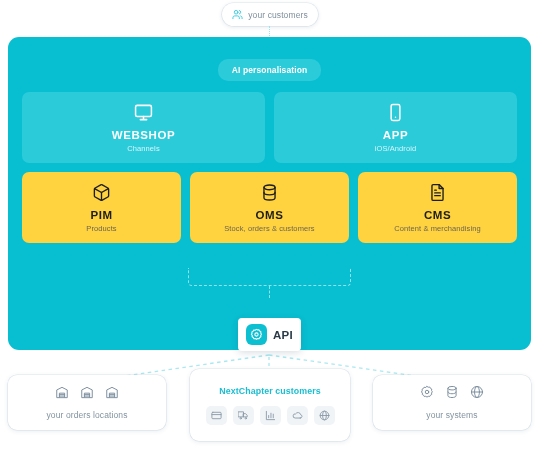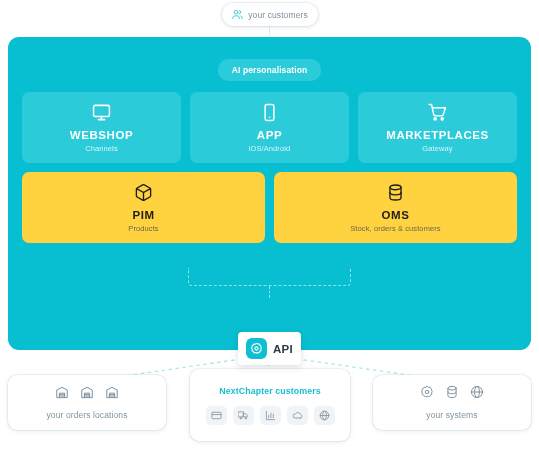--- a/index.html
+++ b/index.html
@@ -120,21 +120,21 @@
   .bracket-stem {
     position: absolute;
     left: 269px; top: 286px;
     width: 0; height: 12px;
     border-left: 1.3px dashed #8ce3ec;
   }
 
   
   .api-pill {
     position: absolute;
-    left: 238px; top: 332px;
+    left: 238px; top: 318px;
     width: 63px; height: 33px;
     background: #ffffff;
     border-radius: 4px;
     box-shadow: 0 2px 7px rgba(30,60,90,0.16);
     display: flex; align-items: center; justify-content: center; gap: 6px;
     z-index: 5;
   }
   .api-chip {
     width: 21px; height: 21px;
     background: #0cc0d2;
@@ -241,31 +241,20 @@
         <span class="cicon">
           <svg width="19" height="19" viewBox="0 0 24 24" fill="none" stroke="#ffffff" stroke-width="1.9" stroke-linecap="round" stroke-linejoin="round">
             <rect x="6.5" y="2" width="11" height="20" rx="2.2"></rect>
             <line x1="12" y1="18" x2="12" y2="18"></line>
           </svg>
         </span>
         <div class="ctitle">APP</div>
         <div class="csub">iOS/Android</div>
       </div>
 
-      <div class="card teal">
-        <span class="cicon">
-          <svg width="19" height="19" viewBox="0 0 24 24" fill="none" stroke="#ffffff" stroke-width="1.9" stroke-linecap="round" stroke-linejoin="round">
-            <circle cx="9" cy="20" r="1.4"></circle>
-            <circle cx="18" cy="20" r="1.4"></circle>
-            <path d="M1.5 2h3l2.6 12.4a2 2 0 0 0 2 1.6h8.3a2 2 0 0 0 2-1.6L22 6H6"></path>
-          </svg>
-        </span>
-        <div class="ctitle">MARKETPLACES</div>
-        <div class="csub">Gateway</div>
-      </div>
 
     </div>
 
     <div class="row">
 
       <div class="card amber">
         <span class="cicon">
           <svg width="19" height="19" viewBox="0 0 24 24" fill="none" stroke="#1d1d1b" stroke-width="1.7" stroke-linecap="round" stroke-linejoin="round">
             <path d="M21 16V8a2 2 0 0 0-1-1.73l-7-4a2 2 0 0 0-2 0l-7 4A2 2 0 0 0 3 8v8a2 2 0 0 0 1 1.73l7 4a2 2 0 0 0 2 0l7-4A2 2 0 0 0 21 16z"></path>
             <path d="M3.3 7L12 12l8.7-5"></path>
@@ -281,20 +270,31 @@
           <svg width="19" height="19" viewBox="0 0 24 24" fill="none" stroke="#1d1d1b" stroke-width="1.7" stroke-linecap="round" stroke-linejoin="round">
             <ellipse cx="12" cy="5.5" rx="7" ry="3"></ellipse>
             <path d="M5 5.5v13c0 1.66 3.13 3 7 3s7-1.34 7-3v-13"></path>
             <path d="M5 12c0 1.66 3.13 3 7 3s7-1.34 7-3"></path>
           </svg>
         </span>
         <div class="ctitle">OMS</div>
         <div class="csub">Stock, orders &amp; customers</div>
       </div>
 
+      <div class="card amber">
+        <span class="cicon">
+          <svg width="19" height="19" viewBox="0 0 24 24" fill="none" stroke="#1d1d1b" stroke-width="1.7" stroke-linecap="round" stroke-linejoin="round">
+            <path d="M14 2H6.5A1.5 1.5 0 0 0 5 3.5v17A1.5 1.5 0 0 0 6.5 22h11a1.5 1.5 0 0 0 1.5-1.5V7z"></path>
+            <path d="M14 2v5h5"></path>
+            <path d="M8.5 12.5h7M8.5 16h7M8.5 9h2"></path>
+          </svg>
+        </span>
+        <div class="ctitle">CMS</div>
+        <div class="csub">Content &amp; merchandising</div>
+      </div>
 
     </div>
   </div>
 
   <div class="bracket"></div>
   <div class="bracket-stem"></div>
 
   <div class="api-pill">
     <span class="api-chip">
       <svg width="13" height="13" viewBox="0 0 24 24" fill="none" stroke="#ffffff" stroke-width="2" stroke-linecap="round" stroke-linejoin="round">

